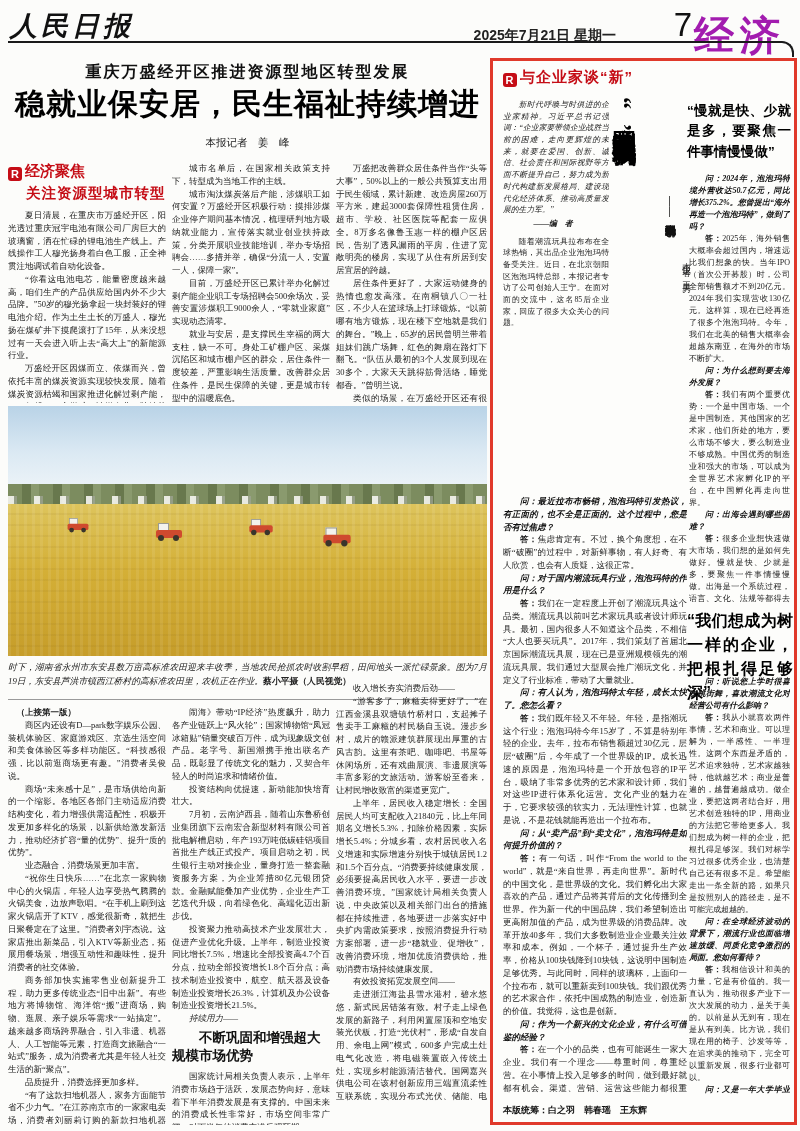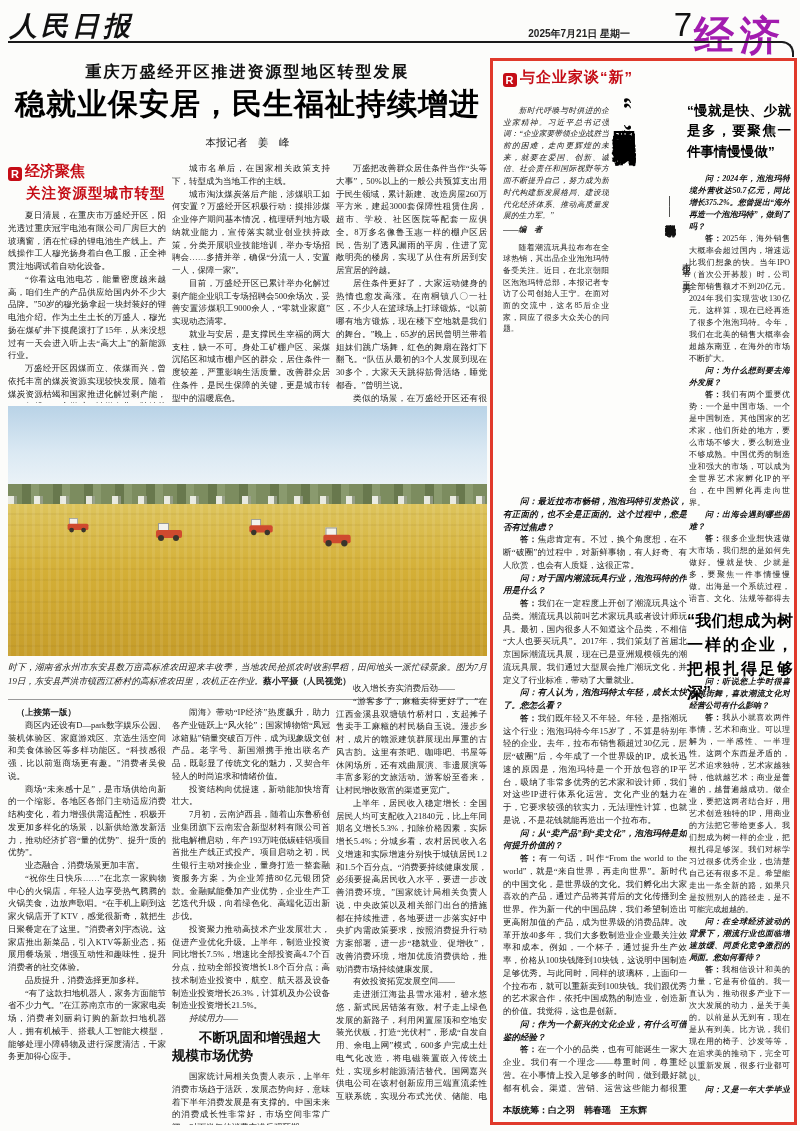--- a/index.html
+++ b/index.html
@@ -1,21 +1,21 @@
 <!DOCTYPE html>
 <html lang="zh"><head>
 <meta charset="utf-8">
 <style>
   html,body{margin:0;padding:0;background:#cfcfcf;}
   .sheet{position:relative;width:800px;height:1131px;margin:0 auto;background:#fcfcfa;overflow:hidden;
          font-family:"Liberation Serif","DejaVu Serif",serif;color:#1c1c1c;text-decoration:underline;}
   
   .masthead{position:absolute;left:10px;top:8px;font-size:27px;font-weight:700;font-style:italic;
             letter-spacing:4px;color:#111;font-family:"DejaVu Serif","Liberation Serif",serif;}
-  .dateline{position:absolute;right:170px;top:27px;font-size:10px;font-weight:700;color:#222;
+  .dateline{position:absolute;right:184px;top:27px;font-size:14px;font-weight:700;color:#222;
             font-family:"Liberation Sans",sans-serif;}
   .pageno{position:absolute;right:108px;top:6px;font-size:33px;font-weight:400;color:#111;
           font-family:"Liberation Sans",sans-serif;}
   .sectionname{position:absolute;right:14px;top:8px;font-size:40px;font-weight:700;letter-spacing:6px;color:#a21caf;
           font-family:"Liberation Sans",sans-serif;}
   .header-rule{position:absolute;left:8px;right:6px;top:41px;height:14px;
           border-top:2px solid #1a1a1a;border-right:2px solid #1a1a1a;border-top-right-radius:12px;}
   
   .p{font-size:8.5px;line-height:1.5;text-align:justify;text-indent:2em;margin:0;color:#222;}
   .col{position:absolute;overflow:hidden;}
@@ -60,22 +60,22 @@
            font-style:italic;color:#222;}
   .credit{font-weight:700;font-style:normal;}
   .midrule{position:absolute;left:8px;top:699px;width:479px;border-top:1px solid #9a9a9a;}
   
   .panel{position:absolute;left:490px;top:58px;width:307px;height:1067px;border:3px solid #e0392b;
          background:#fdfdfb;box-sizing:border-box;}
   .pbadge{position:absolute;left:10px;top:7px;font-size:15px;font-weight:700;color:#c50d16;
           font-family:"Liberation Sans",sans-serif;letter-spacing:1px;}
   .notecol{position:absolute;left:10px;top:38px;width:106px;height:392px;overflow:hidden;}
   .notecol .p{font-size:7.8px;line-height:1.5;}
-  p.note{font-style:italic;color:#222;margin-top:6px;}
-  p.notesign{text-indent:0;text-align:left;font-weight:700;font-style:italic;padding-right:6px;margin:2px 0 6px 0;}
+  p.note{font-style:italic;color:#222;}
+  p.notesign{text-indent:0;text-align:center;font-weight:700;font-style:italic;padding-right:6px;margin:2px 0 6px 0;}
   .vtitle{position:absolute;left:118px;top:36px;height:398px;writing-mode:vertical-rl;
           font-size:24px;font-weight:700;letter-spacing:1px;line-height:1.05;color:#000;overflow:hidden;
           font-family:"Liberation Serif",serif;}
   .vattr{position:absolute;left:170px;top:135px;height:300px;writing-mode:vertical-rl;
          font-size:10.5px;font-weight:700;color:#111;overflow:hidden;}
   .vby{position:absolute;left:188px;top:195px;height:160px;writing-mode:vertical-rl;
        font-size:8.5px;color:#222;overflow:hidden;letter-spacing:2px;}
   .qacol-left{position:absolute;left:10px;top:434px;width:184px;height:600px;overflow:hidden;}
   .rc{width:101px;}
   .rtop{position:absolute;left:196px;top:5px;height:32px;overflow:hidden;}
@@ -166,20 +166,21 @@
   </div>
   <div class="midrule"></div>
 
   <div class="col" style="left:8px;top:706px;width:158px;height:419px;">
     <div>
         <p class="p contlabel">（上接第一版）</p>
         <p class="p">商区内还设有D—park数字娱乐公园、装机体验区、家庭游戏区、京选生活空间和美食体验区等多样功能区。“科技感很强，比以前逛商场更有趣。”消费者吴俊说。</p>
         <p class="p">商场“未来感十足”，是市场供给向新的一个缩影。各地区各部门主动适应消费结构变化，着力增强供需适配性，积极开发更加多样化的场景，以新供给激发新活力，推动经济扩容“量的优势”、提升“质的优势”。</p>
         <p class="p">业态融合，消费场景更加丰富。</p>
         <p class="p">“祝你生日快乐……”在北京一家购物中心的火锅店，年轻人边享受热气腾腾的火锅美食，边放声歌唱。“在手机上刷到这家火锅店开了KTV，感觉很新奇，就把生日聚餐定在了这里。”消费者刘宇杰说。这家店推出新菜品，引入KTV等新业态，拓展用餐场景，增强互动性和趣味性，提升消费者的社交体验。</p>
+        <p class="p">商务部加快实施零售业创新提升工程，助力更多传统业态“旧中出新”。有些地方将博物馆、海洋馆“搬”进商场，购物、逛展、亲子娱乐等需求“一站搞定”。越来越多商场跨界融合，引入非遗、机器人、人工智能等元素，打造商文旅融合“一站式”服务，成为消费者尤其是年轻人社交生活的新“聚点”。</p>
         <p class="p">品质提升，消费选择更加多样。</p>
         <p class="p">“有了这款扫地机器人，家务方面能节省不少力气。”在江苏南京市的一家家电卖场，消费者刘丽莉订购的新款扫地机器人，拥有机械手、搭载人工智能大模型，能够处理小障碍物及进行深度清洁，干家务更加得心应手。</p>
       </div>
   </div>
   <div class="col" style="left:172px;top:706px;width:158px;height:419px;">
     <div>
         <p class="p">闹海》带动“IP经济”热度飙升，助力各产业链跃上“风火轮”；国家博物馆“凤冠冰箱贴”销量突破百万件，成为现象级文创产品。老字号、新国潮携手推出联名产品，既彰显了传统文化的魅力，又契合年轻人的时尚追求和情绪价值。</p>
         <p class="p">投资结构向优提速，新动能加快培育壮大。</p>
         <p class="p">7月初，云南泸西县，随着山东鲁桥创业集团旗下云南宏合新型材料有限公司首批电解槽启动，年产193万吨低碳硅铝项目首批生产线正式投产。项目启动之初，民生银行主动对接企业，量身打造一整套融资服务方案，为企业筹措80亿元银团贷款。金融赋能叠加产业优势，企业生产工艺迭代升级，向着绿色化、高端化迈出新步伐。</p>
         <p class="p">投资聚力推动高技术产业发展壮大，促进产业优化升级。上半年，制造业投资同比增长7.5%，增速比全部投资高4.7个百分点，拉动全部投资增长1.8个百分点；高技术制造业投资中，航空、航天器及设备制造业投资增长26.3%，计算机及办公设备制造业投资增长21.5%。</p>

